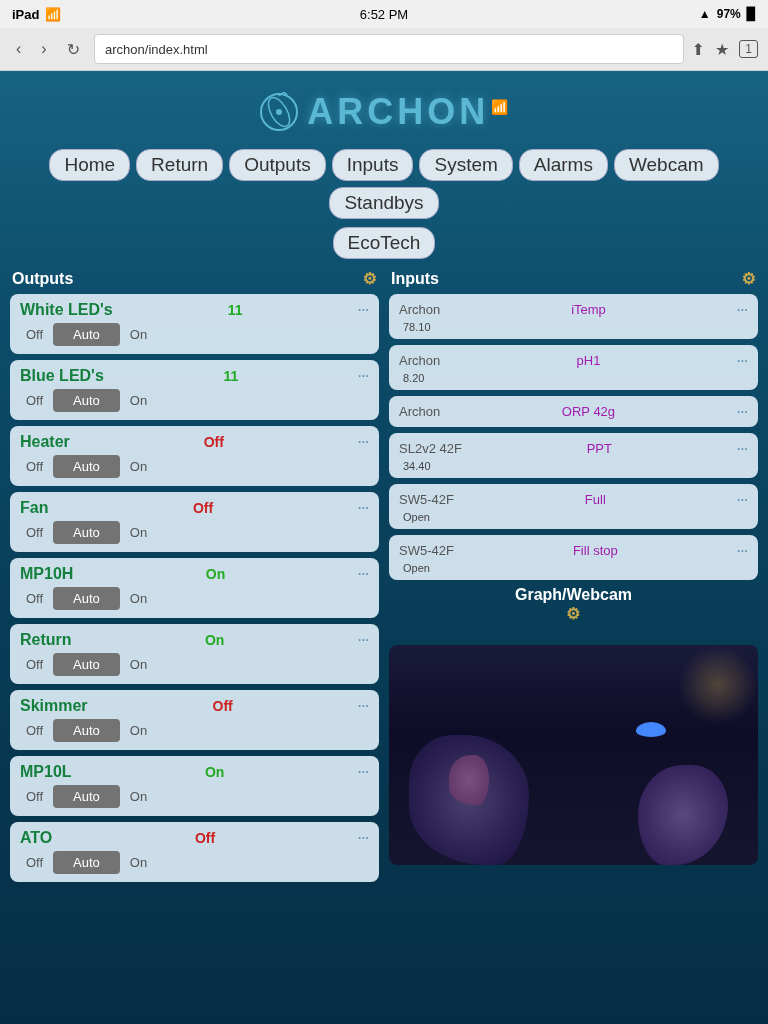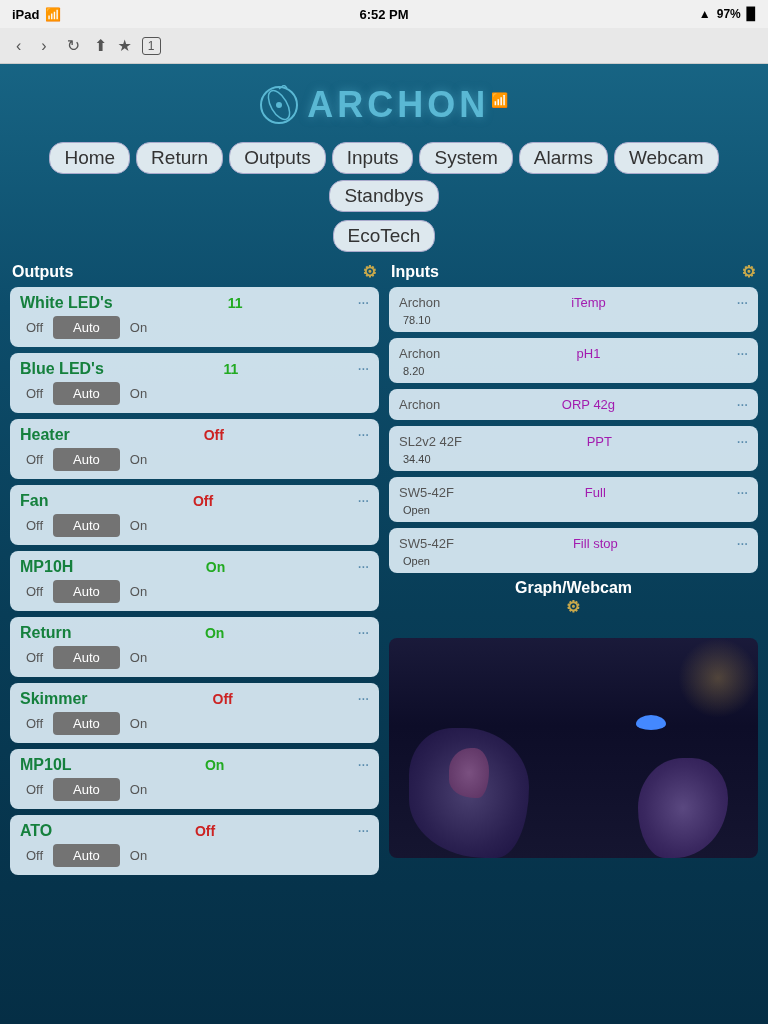--- a/index.html
+++ b/index.html
@@ -17,21 +17,21 @@
       background: #f0f0f0;
       height: 28px;
       display: flex;
       align-items: center;
       justify-content: space-between;
       padding: 0 12px;
       font-size: 13px;
       font-weight: 600;
     }
     .status-bar-left { display: flex; align-items: center; gap: 6px; }
-    .status-bar-center { position: absolute; left: 50%; transform: translateX(-50%); font-weight: 700; }
+    .status-bar-center { position: absolute; left: 50%; transform: translateX(-50%); font-weight: 400; }
     .status-bar-right { display: flex; align-items: center; gap: 6px; font-size: 12px; }
 
     
     .browser-chrome {
       background: #e8e8e8;
       border-bottom: 1px solid #ccc;
       padding: 6px 10px;
       display: flex;
       align-items: center;
       gap: 8px;
@@ -284,20 +284,21 @@
     <span>▲</span>
     <span>97%</span>
     <span>▉</span>
   </div>
 </div>
 
 <div class="browser-chrome">
   <button class="nav-btn">‹</button>
   <button class="nav-btn">›</button>
   <button class="nav-btn">↻</button>
+  <input class="address-bar" type="text" value="archon/index.html" style="">
   <div class="browser-actions">
     <span style="cursor:pointer;">⬆</span>
     <span style="cursor:pointer;">★</span>
     <span style="border:1.5px solid #555;border-radius:3px;font-size:12px;padding:1px 5px;cursor:pointer;">1</span>
   </div>
 </div>
 
 <div class="page-content">
 
   <div class="app-header">

